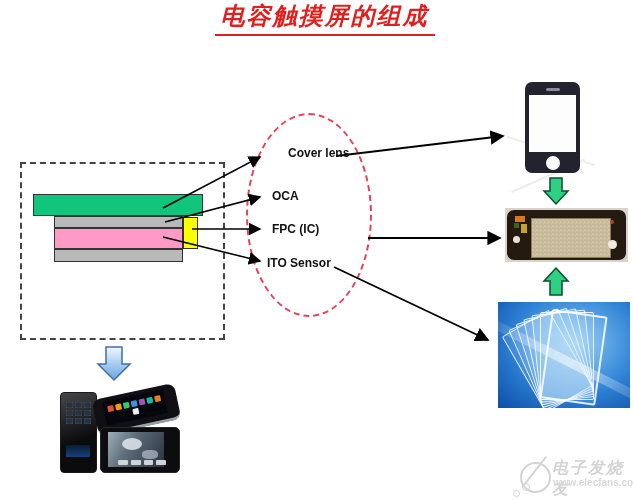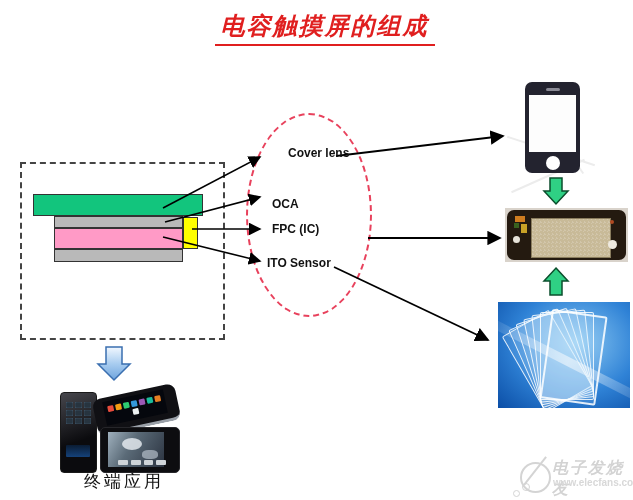--- a/index.html
+++ b/index.html
@@ -1,42 +1,42 @@
 <!DOCTYPE html>
 <html><head>
 <meta charset="utf-8">
 <style>
   html,body{margin:0;padding:0;background:#fff;}
   #canvas{position:relative;width:633px;height:500px;background:#ffffff;overflow:hidden;
           font-family:"Liberation Sans",sans-serif;}
   .abs{position:absolute;}
 
   
-  #title-wrap{left:0;right:0;top:10px;text-align:center;z-index:6;padding-left:16px;}
+  #title-wrap{left:0;right:0;top:0;text-align:center;z-index:6;padding-left:16px;}
   #title{display:inline-block;font-family:"Liberation Serif",serif;font-weight:bold;font-style:italic;
          font-size:24px;color:#e01f1f;border-bottom:2px solid #e01f1f;padding:0 6px 2px 6px;letter-spacing:2px;}
 
   
   #stack-box{left:20px;top:162px;width:201px;height:174px;border:2px dashed #444;z-index:1;}
   .layer{box-sizing:border-box;border:1px solid #333;z-index:1;}
   #layer-cover{left:33px;top:194px;width:170px;height:22px;background:#12c57d;}
   #layer-oca1{left:54px;top:216px;width:129px;height:12px;background:#b9b9b9;}
   #layer-ito{left:54px;top:228px;width:129px;height:21px;background:#ff9ac6;}
   #layer-oca2{left:54px;top:249px;width:129px;height:13px;background:#b9b9b9;}
   #layer-display{left:33px;top:262px;width:170px;height:41px;background:#c395f5;text-align:center;}
   #layer-display span{font-family:"Liberation Serif",serif;font-size:20px;color:#111;line-height:39px;}
   #layer-fpc{left:183px;top:217px;width:15px;height:32px;background:#ffff00;z-index:2;}
 
   
   #ellipse{left:246px;top:113px;width:122px;height:200px;border:2px dashed #e8415c;border-radius:50%;z-index:1;}
 
   
   .comp-label{font-weight:bold;font-size:12px;color:#111;z-index:6;white-space:nowrap;}
   #lbl-cover{left:288px;top:146px;}
-  #lbl-oca{left:272px;top:189px;margin-top:8px;}
+  #lbl-oca{left:272px;top:189px;}
   #lbl-fpc{left:272px;top:222px;}
   #lbl-ito{left:267px;top:256px;}
 
   
   #tp-label{left:451px;top:218px;font-family:"Liberation Serif",serif;font-weight:bold;font-size:17px;color:#000;z-index:6;}
   #terminal-label{left:84px;top:470px;font-family:"Liberation Serif",serif;font-size:17px;color:#111;letter-spacing:3px;z-index:6;}
 
   
   .sketch-line{background:#ececec;z-index:0;}
   #sketch1{left:505px;top:150px;width:92px;height:2px;transform:rotate(18deg);}
@@ -197,21 +197,20 @@
       <div class="abs land-blob1"></div>
       <div class="abs land-blob2"></div>
       <div class="abs" id="land-btns">
           <i></i>
           <i></i>
           <i></i>
           <i></i>
         </div>
     </div>
   </div>
-  <div class="abs" id="terminal-label">终端应用</div>
 
   <div class="abs wm" id="wm-circle"></div>
   <div class="abs wm" id="wm-pen"></div>
   <div class="abs wm" id="wm-dot1"></div>
   <div class="abs wm" id="wm-dot2"></div>
   <div class="abs wm" id="wm-brand">电子发烧友</div>
   <div class="abs wm" id="wm-url">www.elecfans.com</div>
 
   <svg class="abs" id="arrows" viewBox="0 0 633 500">
     <defs>

